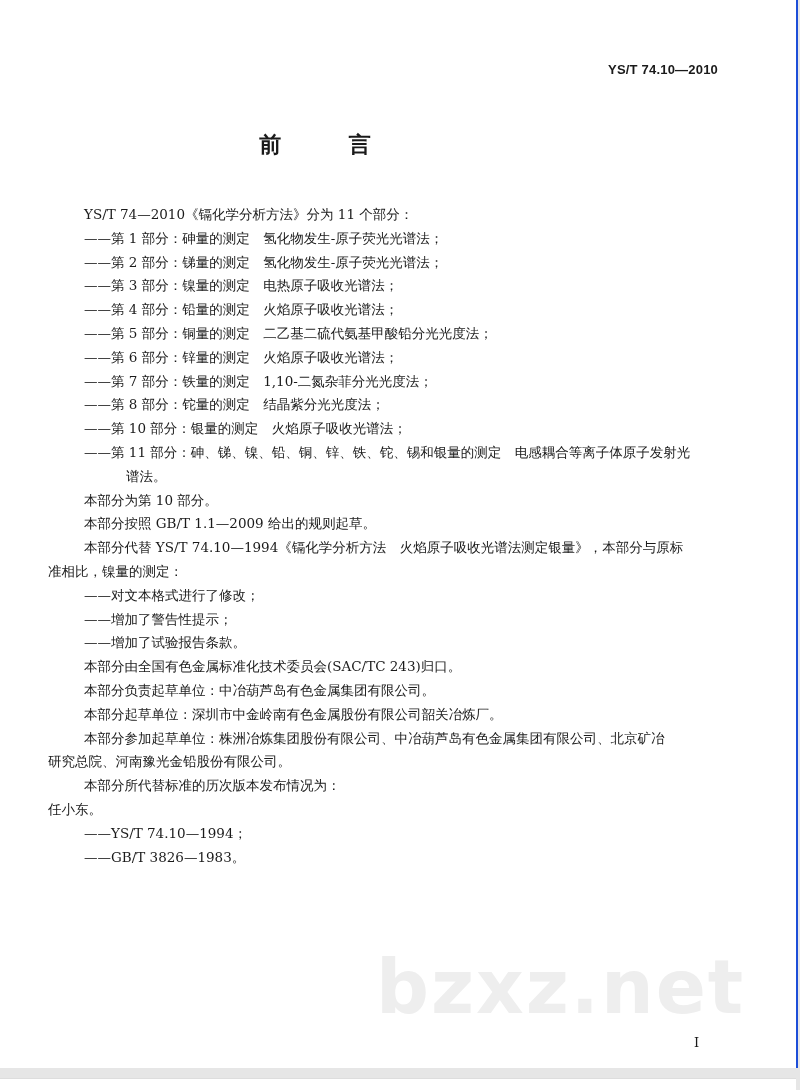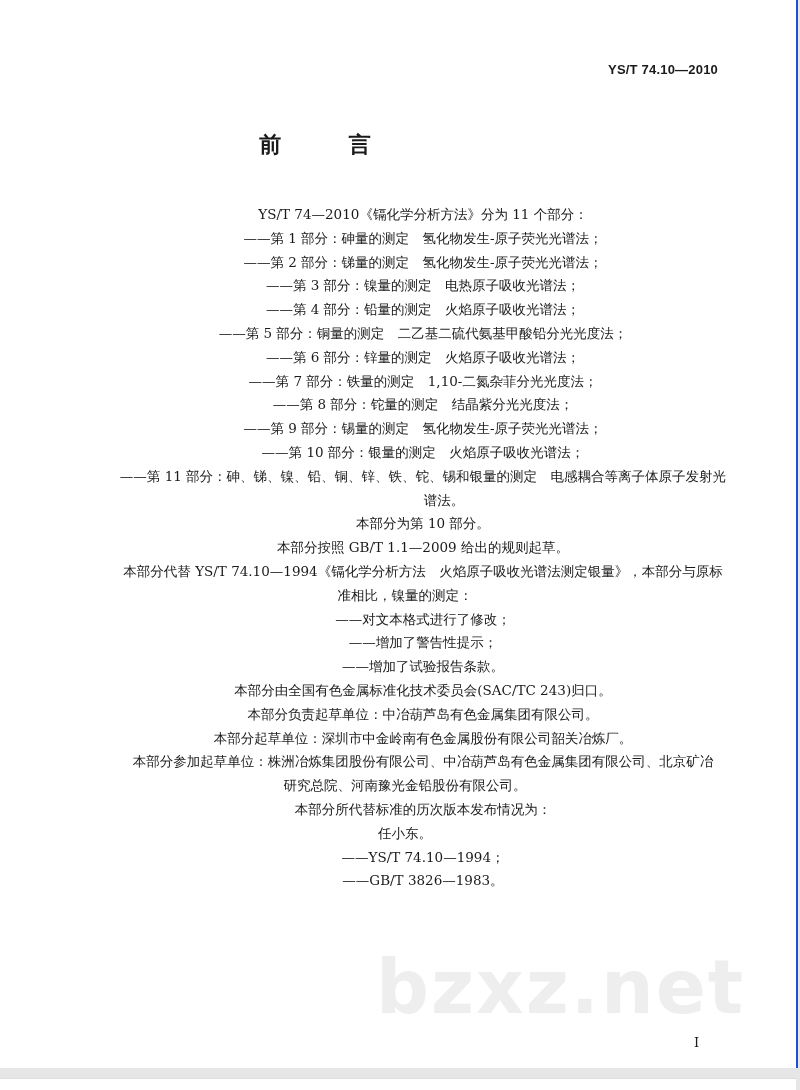--- a/index.html
+++ b/index.html
@@ -5,21 +5,21 @@
   html, body { margin:0; padding:0; }
   body { width:800px; height:1090px; background:#e6e6e6; position:relative; overflow:hidden;
          font-family:"DejaVu Serif","Liberation Serif",serif; color:#1a1a1a; }
   .page { position:absolute; left:0; top:0; width:796px; height:1068px; background:#fff;
           border-right:2px solid #1d4ed8; }
   .page2 { position:absolute; left:0; top:1078px; width:796px; height:20px; background:#fff; border-top:1px solid #ddd; }
   .std-code { position:absolute; right:78px; top:62px; font-size:13px; font-weight:bold;
               font-family:"Liberation Sans","DejaVu Sans",sans-serif; letter-spacing:0.2px; }
   .title { position:absolute; left:0; width:660px; top:130px; text-align:center; font-size:22px;
            font-weight:bold; letter-spacing:30px; font-family:"DejaVu Sans",sans-serif; }
-  .body { position:absolute; left:108px; top:203px; width:630px; font-size:13.5px; line-height:23.8px;text-align:center; }
+  .body { position:absolute; left:84px; top:203px; width:630px; font-size:13.5px; line-height:23.8px; }
   .line { white-space:nowrap; }
   .ind2 { padding-left:42px; }
   .cont { padding-left:0; margin-left:-36px; }
   .watermark { position:absolute; left:376px; top:944px; font-family:"DejaVu Sans",sans-serif;
                font-weight:bold; font-size:74px; color:#eeeeee; letter-spacing:2px; }
   .pagenum { position:absolute; left:694px; top:1035px; font-size:13px; }
 </style>
 </head>
 <body>
 
@@ -30,21 +30,20 @@
   <div class="body">
     <div class="line">YS/T 74—2010《镉化学分析方法》分为 11 个部分：</div>
     <div class="line">——第 1 部分：砷量的测定　氢化物发生-原子荧光光谱法；</div>
     <div class="line">——第 2 部分：锑量的测定　氢化物发生-原子荧光光谱法；</div>
     <div class="line">——第 3 部分：镍量的测定　电热原子吸收光谱法；</div>
     <div class="line">——第 4 部分：铅量的测定　火焰原子吸收光谱法；</div>
     <div class="line">——第 5 部分：铜量的测定　二乙基二硫代氨基甲酸铅分光光度法；</div>
     <div class="line">——第 6 部分：锌量的测定　火焰原子吸收光谱法；</div>
     <div class="line">——第 7 部分：铁量的测定　1,10-二氮杂菲分光光度法；</div>
     <div class="line">——第 8 部分：铊量的测定　结晶紫分光光度法；</div>
-    <div class="line">——第 9 部分：锡量的测定　氢化物发生-原子荧光光谱法；</div>
     <div class="line">——第 10 部分：银量的测定　火焰原子吸收光谱法；</div>
     <div class="line">——第 11 部分：砷、锑、镍、铅、铜、锌、铁、铊、锡和银量的测定　电感耦合等离子体原子发射光</div>
     <div class="line ind2">谱法。</div>
 
     <div class="line">本部分为第 10 部分。</div>
     <div class="line">本部分按照 GB/T 1.1—2009 给出的规则起草。</div>
     <div class="line">本部分代替 YS/T 74.10—1994《镉化学分析方法　火焰原子吸收光谱法测定银量》，本部分与原标</div>
     <div class="line cont">准相比，镍量的测定：</div>
 
     <div class="line">——对文本格式进行了修改；</div>

